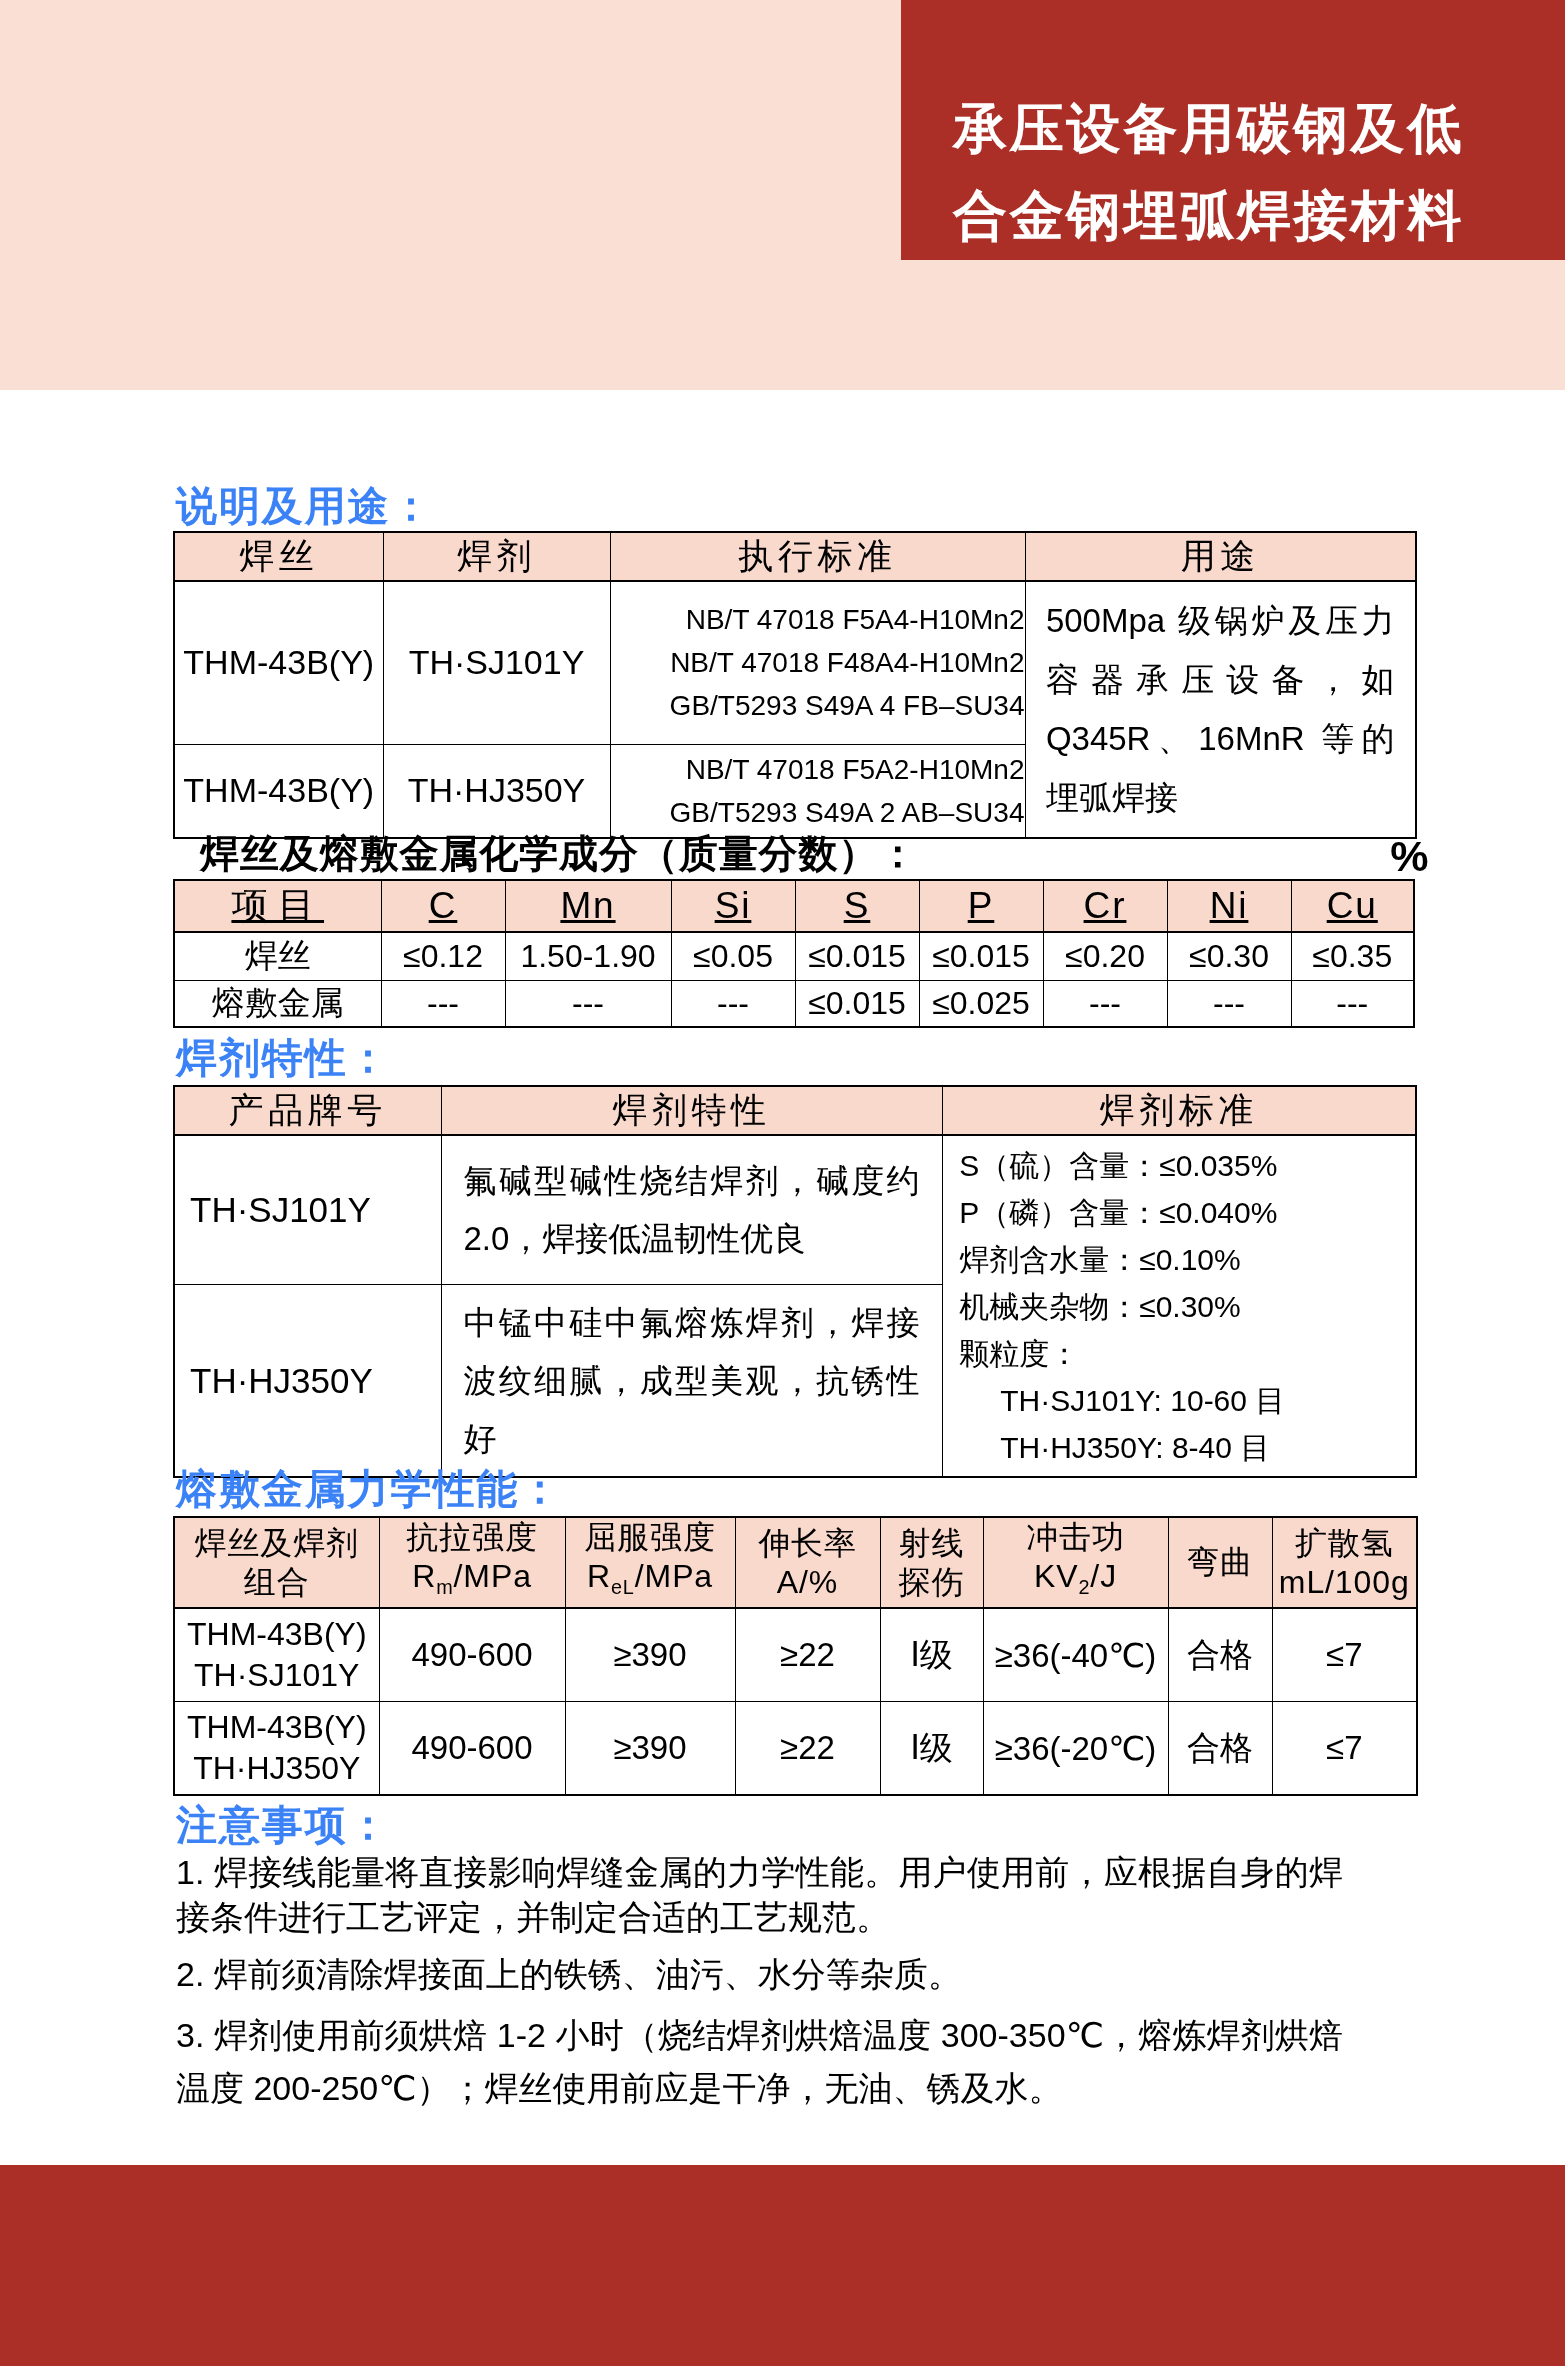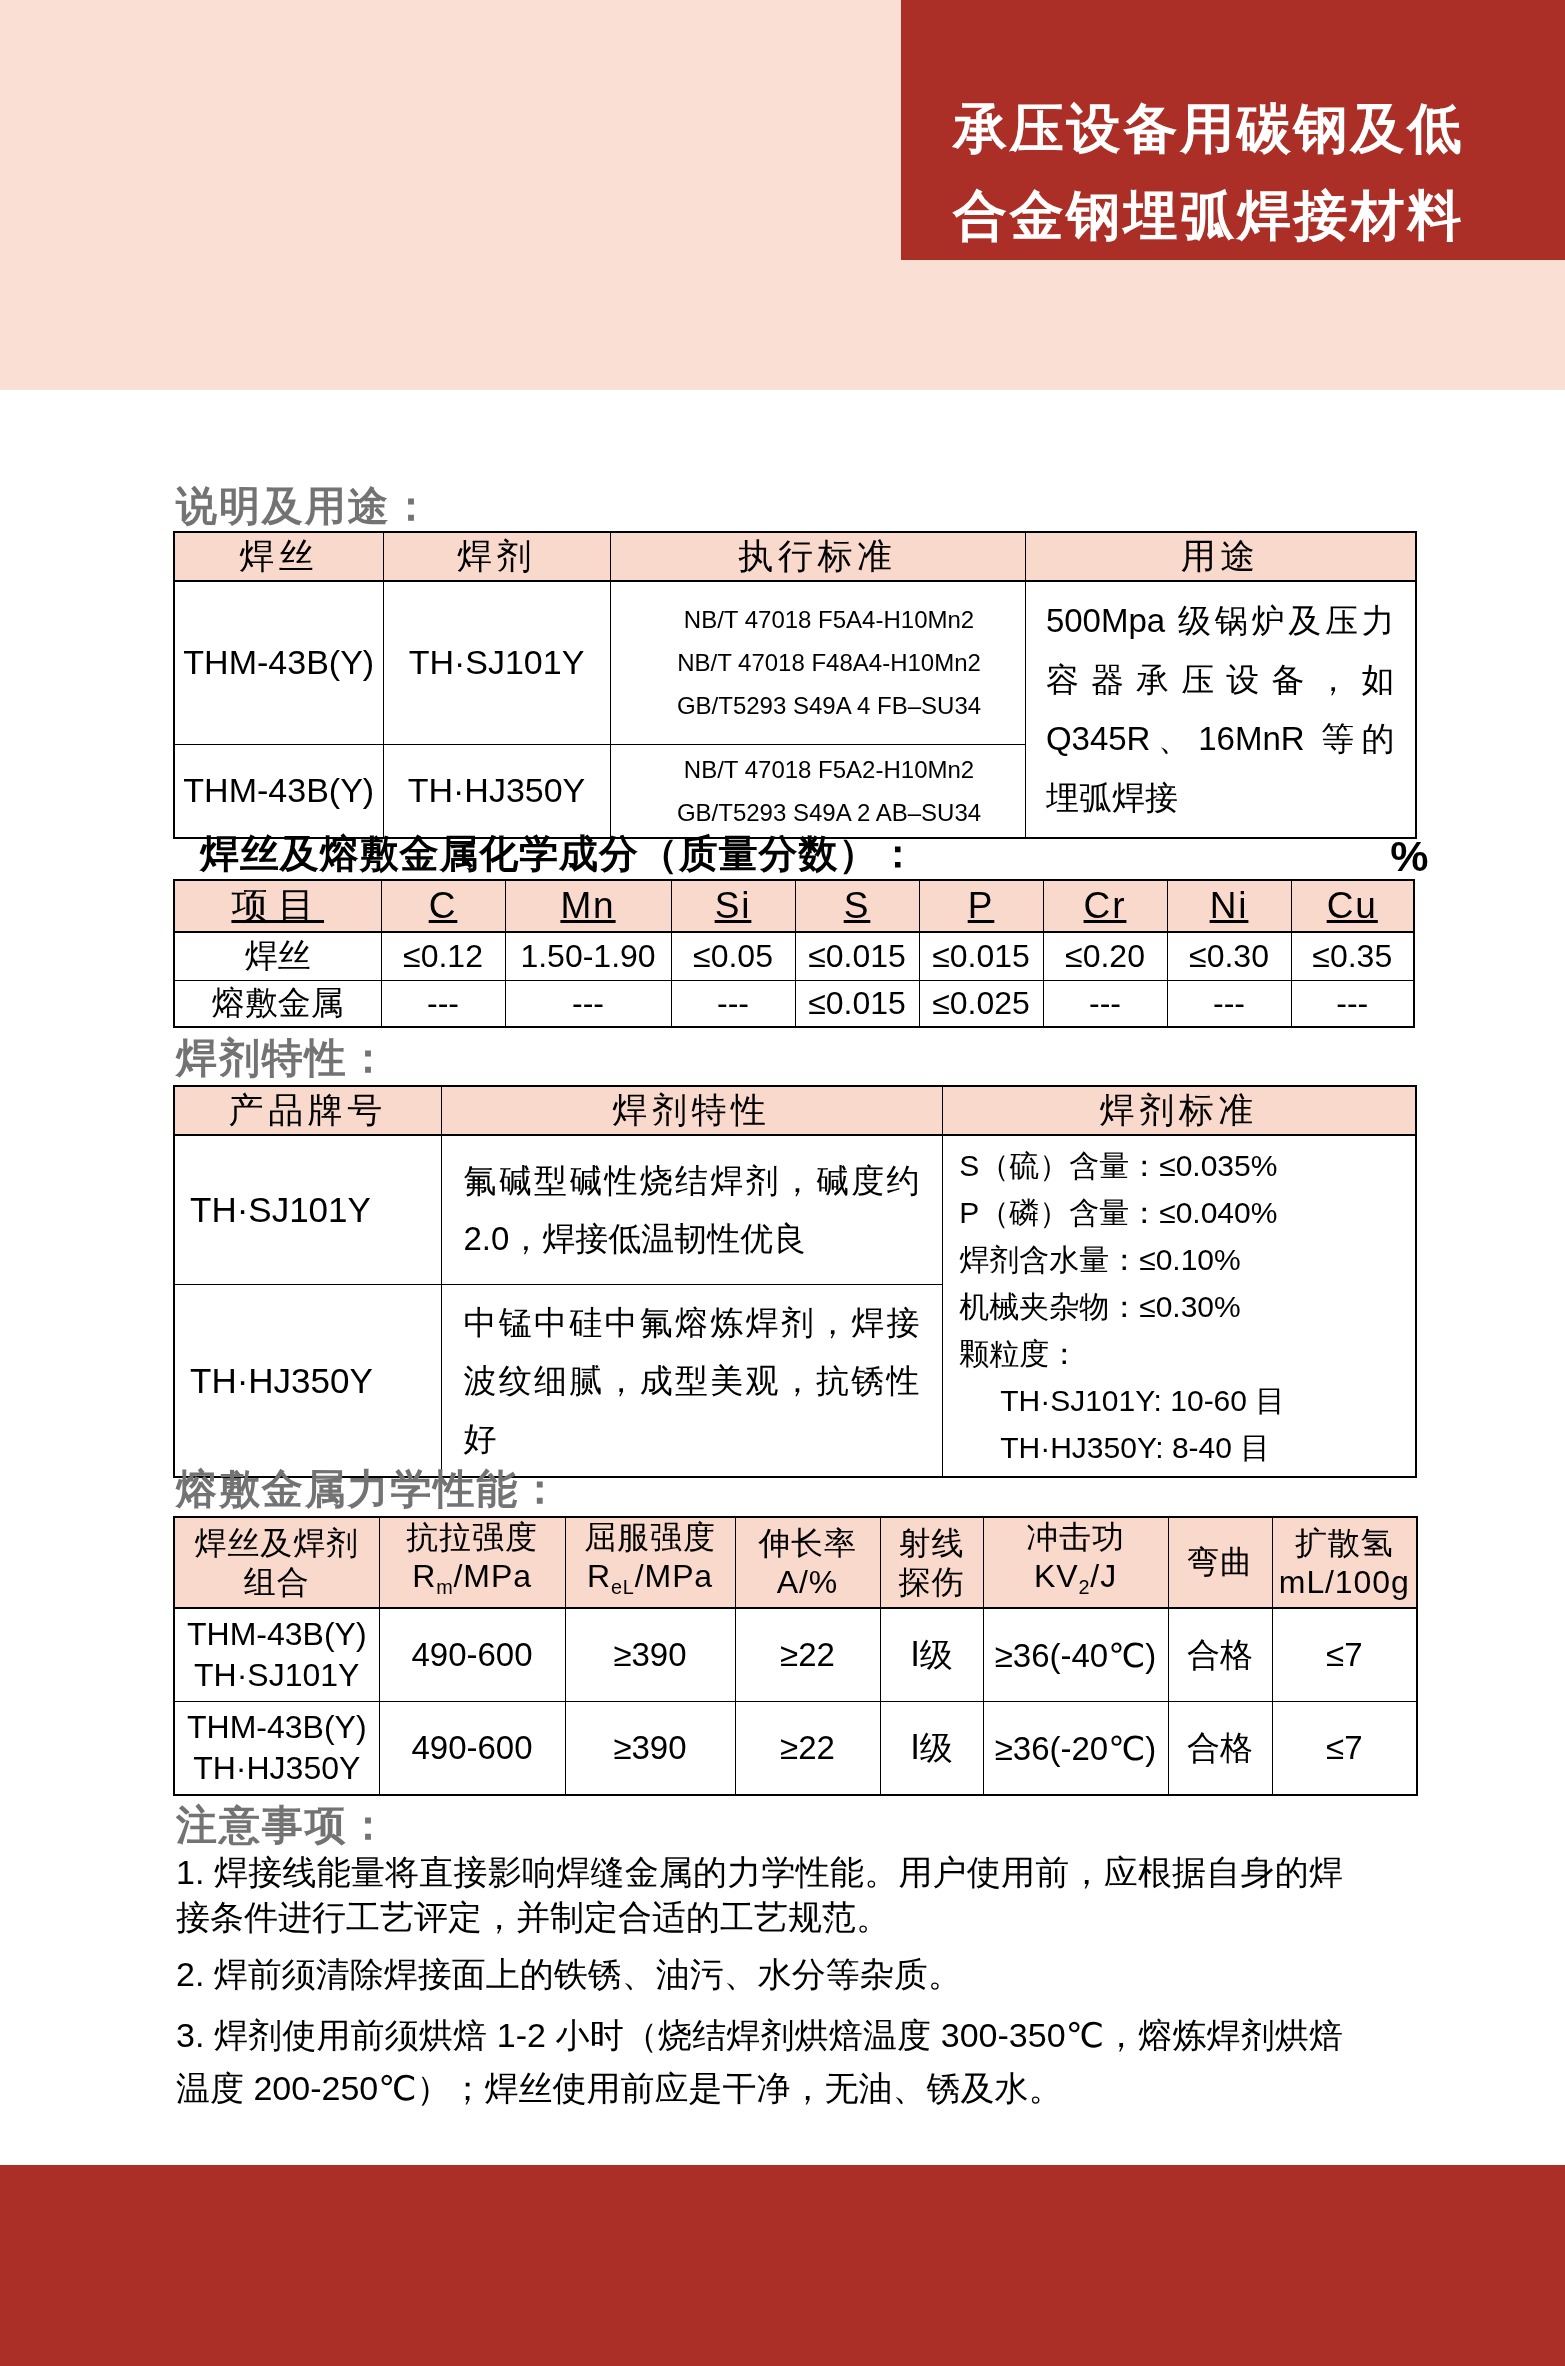--- a/index.html
+++ b/index.html
@@ -5,34 +5,34 @@
   html,body{margin:0;padding:0;background:#e8e8e8;}
   .page{position:relative;width:1566px;height:2366px;background:#ffffff;overflow:hidden;
         font-family:"Liberation Sans","DejaVu Sans",sans-serif;color:#111;}
   
   .top-band{position:absolute;left:0;top:0;width:1566px;height:390px;background:#fadfd5;}
   .title-box{position:absolute;left:901px;top:0;width:665px;height:260px;background:#ab2f26;
              box-sizing:border-box;padding:85px 0 0 52px;}
   .title-box .tl{color:#ffffff;font-size:54px;font-weight:bold;line-height:87px;letter-spacing:2.8px;white-space:nowrap;}
   .footer-band{position:absolute;left:0;top:2165px;width:1566px;height:201px;background:#ab2f26;}
   
-  .sec-heading{position:absolute;left:176px;font-size:41px;font-weight:bold;letter-spacing:1.9px;color:#737373;white-space:nowrap;}
+  .sec-heading{position:absolute;left:176px;font-size:41px;font-weight:bold;letter-spacing:1.9px;color:#3b82f6;white-space:nowrap;}
   .heading-row{position:absolute;left:176px;width:1234px;display:flex;justify-content:space-between;align-items:flex-end;}
   .heading-row .ht{font-size:39px;font-weight:bold;letter-spacing:0.9px;color:#000;}
   .heading-row .hu{font-size:43px;font-weight:bold;color:#000;padding-right:5.6px;}
   
   table{position:absolute;left:173px;width:1242px;border-collapse:collapse;table-layout:fixed;}
   td,th{border:1.9px solid #000;padding:0;text-align:center;vertical-align:middle;
         font-weight:normal;color:#000;overflow:hidden;}
   table{border:2.8px solid #000;}
   .hdr th{background:#f9d9cc;border-bottom:2.8px solid #000;font-size:35px;letter-spacing:4.6px;}
   
   .t-usage{top:531px;}
   .t-usage .wire,.t-usage .flux{font-size:34px;letter-spacing:0;}
-  .t-usage .std{text-align:center;padding-left:23px;font-size:24px;line-height:43px;letter-spacing:0;}
+  .t-usage .std{text-align:right;padding-left:23px;font-size:28px;line-height:43px;letter-spacing:0;}
   .t-usage .app{text-align:justify;padding:9.3px 20.4px;font-size:33px;line-height:59px;letter-spacing:0;}
   
   .t-chem{top:879px;}
   .t-chem .hdr th{font-size:37px;letter-spacing:1.9px;text-decoration:underline;}
   .t-chem .hdr th.first{letter-spacing:9.3px;}
   .t-chem td{font-size:32px;}
   .t-chem td.lbl{font-size:33px;}
   
   .t-flux{top:1085px;}
   .t-flux .brand{font-size:35px;text-align:left;padding-left:15px;}

